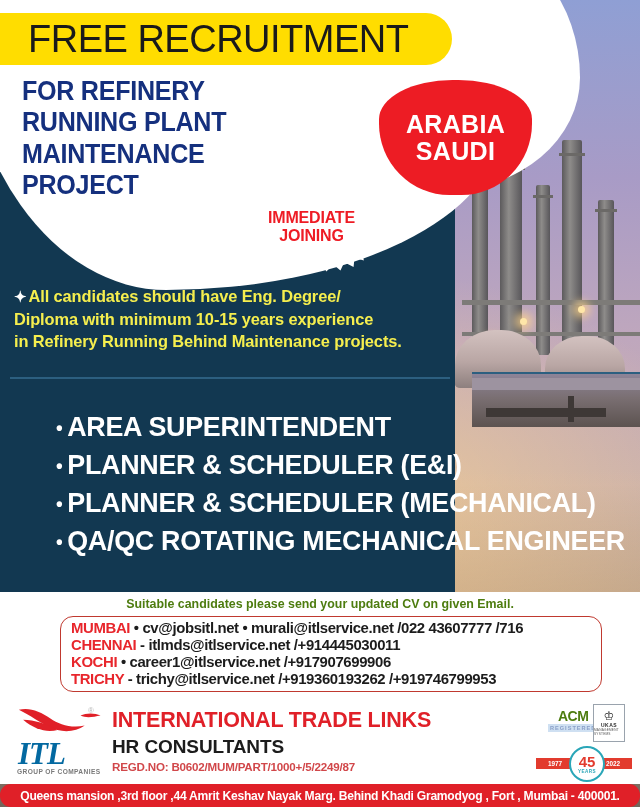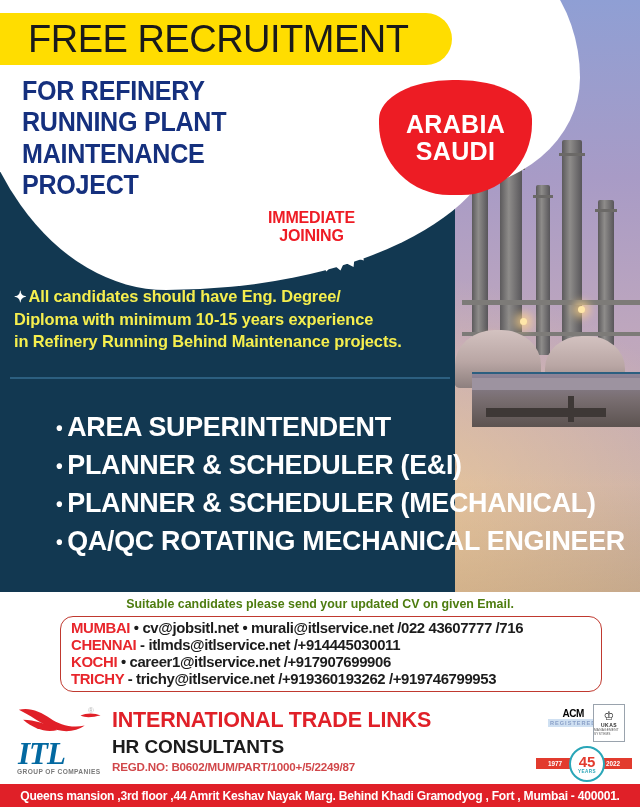--- a/index.html
+++ b/index.html
@@ -127,42 +127,42 @@
   }
   .itl-sub{position:absolute;left:7px;top:66px;font-size:6.6px;font-weight:700;color:#7a7a7a;letter-spacing:.4px;}
   .reg-mark{position:absolute;left:78px;top:4px;font-size:8px;color:#b8b8b8;}
 
   .co-name{position:absolute;left:112px;top:12px;font-size:21.5px;font-weight:700;color:#e02028;letter-spacing:-.2px;}
   .co-role{position:absolute;left:112px;top:40px;font-size:19px;font-weight:700;color:#1c1c1c;letter-spacing:-.1px;}
   .co-reg{position:absolute;left:112px;top:64px;font-size:11.6px;font-weight:700;color:#d1474a;letter-spacing:-.2px;}
 
   
   .acm{position:absolute;left:548px;top:12px;text-align:center;}
-  .acm .acm-t{font-size:10px;font-weight:700;color:#000000;letter-spacing:-.5px;}
+  .acm .acm-t{font-size:14px;font-weight:700;color:#4d7c0f;letter-spacing:-.5px;}
   .acm .acm-s{font-size:5.6px;font-weight:700;color:#8aa0c8;letter-spacing:1px;background:#cfe0f2;padding:1px 2px;}
   .ukas{position:absolute;left:593px;top:8px;width:30px;height:36px;border:1px solid #9aa3ad;
     display:flex;flex-direction:column;align-items:center;justify-content:center;background:#fff;}
   .ukas .crown{font-size:12px;color:#2a2a2a;line-height:1;}
   .ukas .ut{font-size:5px;font-weight:700;color:#2a2a2a;letter-spacing:.5px;}
   .ukas .us{font-size:3.2px;color:#555;letter-spacing:.2px;}
   .anniv{position:absolute;left:536px;top:50px;width:96px;height:34px;text-decoration:underline;}
   .ribbon{position:absolute;top:12px;height:11px;background:#e23b2e;}
   .ribbon.lft{left:0;width:38px;} .ribbon.rgt{right:0;width:38px;}
   .ribbon span{position:absolute;inset:0;display:flex;align-items:center;justify-content:center;
     color:#fff;font-size:6.4px;font-weight:700;}
   .circle45{position:absolute;left:33px;top:0;width:32px;height:32px;border-radius:50%;
     border:2px solid #2aa6b8;background:#fff;display:flex;flex-direction:column;
     align-items:center;justify-content:center;}
   .circle45 .n{font-size:15px;font-weight:700;color:#e23b2e;line-height:1;}
   .circle45 .y{font-size:4.6px;font-weight:700;color:#2aa6b8;letter-spacing:.4px;}
 
   
   .address{
     position:absolute;left:0;top:784px;width:640px;height:23px;background:#e02028;z-index:11;
-    display:flex;align-items:center;justify-content:center;
+    display:flex;align-items:center;justify-content:center;border-radius:11px;
   }
   .address span{color:#fff;font-size:12.1px;font-weight:700;letter-spacing:-.25px;white-space:nowrap;}
 </style>
 </head>
 <body>
 
 <div id="poster">
 
   <div class="photo">
     <div class="sky-glow"></div>

